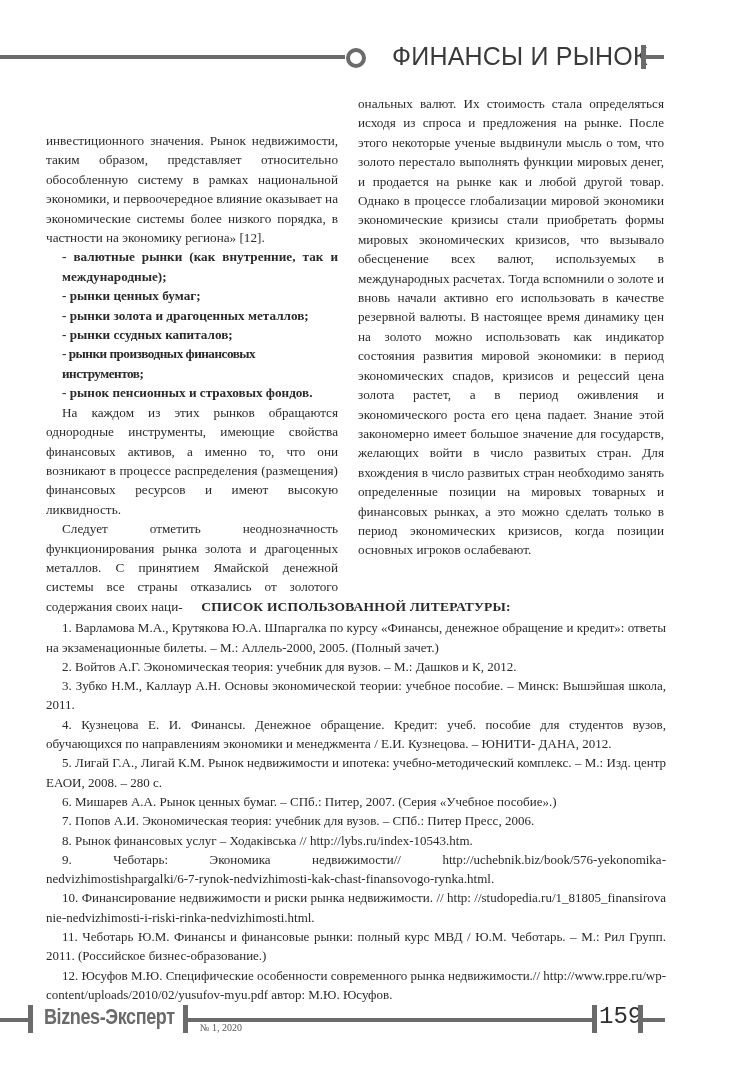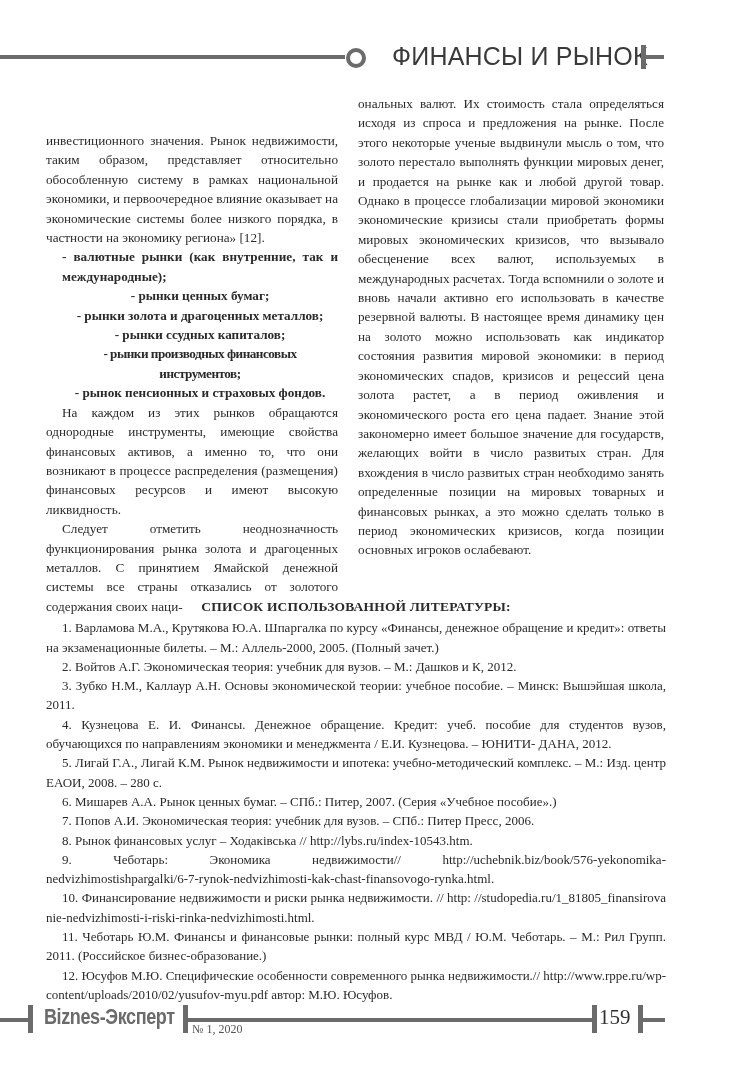--- a/index.html
+++ b/index.html
@@ -15,42 +15,42 @@
   .hdr-bar-v { position: absolute; left: 641px; top: 45px; width: 5px; height: 24px; background: #6b6b6b; }
   .hdr-bar-h { position: absolute; left: 646px; top: 55px; width: 18px; height: 4px; background: #6b6b6b; }
 
   
   .col { position: absolute; top: 94px; font-size: 13.2px; line-height: 19.4px; text-align: justify; }
   .col-left { left: 46px; width: 292px; margin-top: 37px; }
   .col-right { left: 358px; width: 306px; }
   .col p { margin: 0; }
   .indent { text-indent: 16px; }
   .bold { font-weight: bold; }
-  .list-item { font-weight: bold; padding-left: 16px; text-align: center; }
+  .list-item { font-weight: bold; padding-left: 16px; text-align: left; }
   .list-item.wrap { text-align: justify; }
   .tight { letter-spacing: -0.5px; }
 
   
   .refs { position: absolute; left: 46px; top: 589px; width: 620px; font-size: 13px; line-height: 19.3px; }
   .refs-title { text-align: center; font-weight: bold; font-size: 13.5px; margin: 8px 0 2px 0; letter-spacing: 0.2px; }
   .ref { margin: 0; text-indent: 16px; text-align: justify; }
   .spread { display: flex; justify-content: space-between; text-indent: 0; padding-left: 16px; }
 
   
   .ft-line-l { position: absolute; left: 0; top: 1018px; width: 30px; height: 4px; background: #6b6b6b; }
   .ft-v1 { position: absolute; left: 28px; top: 1005px; width: 5px; height: 28px; background: #6b6b6b; }
   .ft-brand { position: absolute; left: 44px; top: 1002px; font-family: "Liberation Sans", "DejaVu Sans", sans-serif;
               font-weight: bold; font-size: 22px; color: #6b6b6b; letter-spacing: -0.5px; transform: scaleX(0.82);
               transform-origin: left center; white-space: nowrap; line-height: 30px; }
   .ft-v2 { position: absolute; left: 183px; top: 1005px; width: 5px; height: 28px; background: #6b6b6b; }
-  .ft-issue { position: absolute; left: 192px; top: 1022px; font-size: 12px; color: #555; white-space: nowrap; }
+  .ft-issue { position: absolute; left: 200px; top: 1022px; font-size: 10px; color: #555; white-space: nowrap; }
   .ft-line-m { position: absolute; left: 188px; top: 1018px; width: 405px; height: 4px; background: #6b6b6b; }
   .ft-v3 { position: absolute; left: 592px; top: 1005px; width: 5px; height: 28px; background: #6b6b6b; }
-  .ft-page { position: absolute; left: 599px; top: 1002px; font-family: Liberation Serif, serif;
-             font-size: 21px; color: #2f2f2f; line-height: 30px; }
+  .ft-page { position: absolute; left: 599px; top: 1002px; font-family: Liberation Mono, monospace;
+             font-size: 24px; color: #2f2f2f; line-height: 30px; }
   .ft-v4 { position: absolute; left: 638px; top: 1005px; width: 5px; height: 28px; background: #6b6b6b; }
   .ft-line-r { position: absolute; left: 643px; top: 1018px; width: 22px; height: 4px; background: #6b6b6b; }
 </style>
 </head>
 <body>
 
 <div class="hdr-line"></div>
 <div class="hdr-circle"></div>
 <div class="hdr-title">ФИНАНСЫ И РЫНОК</div>
 <div class="hdr-bar-v"></div>

